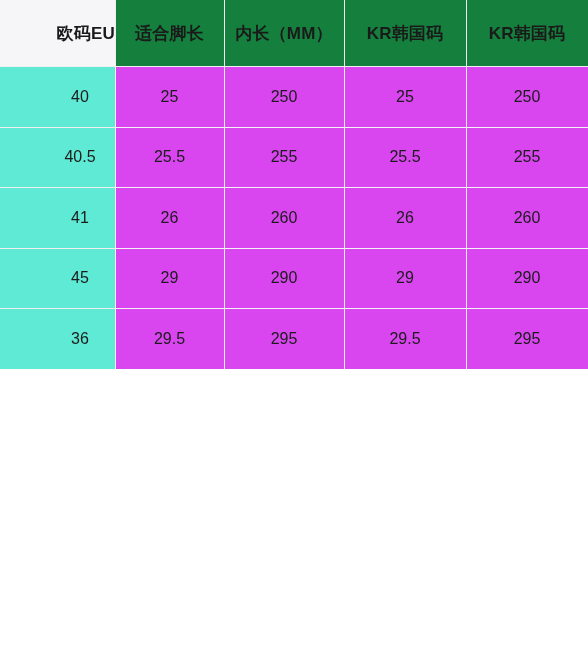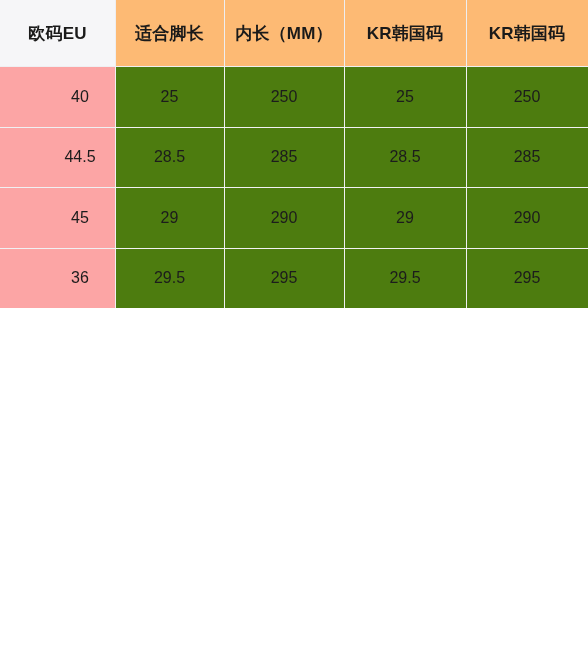--- a/index.html
+++ b/index.html
@@ -29,48 +29,49 @@
 
   
   .size-table thead th {
     height: 66px;
     padding: 0;
     text-align: center;
     vertical-align: middle;
     font-size: 17px;
     font-weight: 700;
     color: #1a1a1a;
-    background: #fdba74;
+    background: #15803d;
     border: 0;
     letter-spacing: 0.2px;
   }
   .size-table thead th.col-first {
     background: #f6f6f8;
+    text-align: right;
   }
   .size-table thead th.vline {
     box-shadow: inset 1px 0 0 #eeeef1;
   }
 
   
   .size-table tbody td {
     height: 59.5px;
     padding: 0;
     text-align: center;
     vertical-align: middle;
     font-size: 16px;
     font-weight: 400;
     color: #1c1c1c;
-    background: #4d7c0f;
+    background: #d946ef;
     border-top: 1px solid #f2f2f4;
   }
   .size-table tbody tr:first-child td {
     border-top: 1px solid #efeff2;
   }
   .size-table tbody td.col-first {
-    background: #fca5a5;
+    background: #5eead4;
     border-top: 1px solid #f0f0f3;
     padding-left: 45px;
   }
   .size-table tbody td.vline {
     box-shadow: inset 1px 0 0 #f0f0f3;
   }
 
   .cell-text {
     display: block;
     line-height: 1;
@@ -119,33 +120,50 @@
         </td>
       <td class="vline">
           <span class="cell-text">25</span>
         </td>
       <td class="vline">
           <span class="cell-text">250</span>
         </td>
     </tr>
     <tr>
       <td class="col-first">
-          <span class="cell-text">44.5</span>
+          <span class="cell-text">40.5</span>
         </td>
       <td class="vline">
-          <span class="cell-text">28.5</span>
+          <span class="cell-text">25.5</span>
         </td>
       <td class="vline">
-          <span class="cell-text">285</span>
+          <span class="cell-text">255</span>
         </td>
       <td class="vline">
-          <span class="cell-text">28.5</span>
+          <span class="cell-text">25.5</span>
         </td>
       <td class="vline">
-          <span class="cell-text">285</span>
+          <span class="cell-text">255</span>
+        </td>
+    </tr>
+    <tr>
+      <td class="col-first">
+          <span class="cell-text">41</span>
+        </td>
+      <td class="vline">
+          <span class="cell-text">26</span>
+        </td>
+      <td class="vline">
+          <span class="cell-text">260</span>
+        </td>
+      <td class="vline">
+          <span class="cell-text">26</span>
+        </td>
+      <td class="vline">
+          <span class="cell-text">260</span>
         </td>
     </tr>
     <tr>
       <td class="col-first">
           <span class="cell-text">45</span>
         </td>
       <td class="vline">
           <span class="cell-text">29</span>
         </td>
       <td class="vline">

